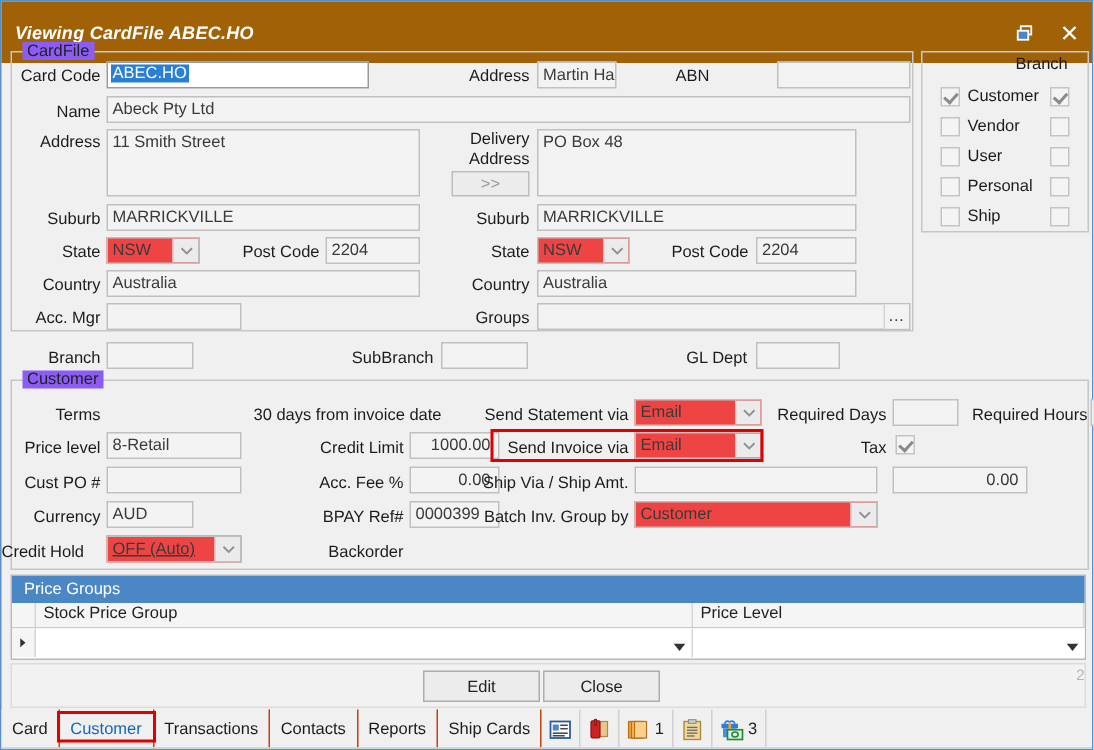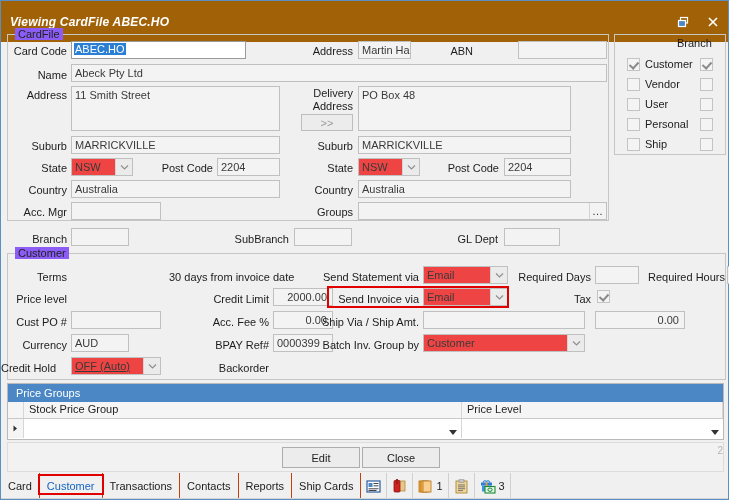--- a/index.html
+++ b/index.html
@@ -206,39 +206,40 @@
   <div class="lbl" style="left:441px;top:232px;width:56px;">GL Dept</div>
   <div class="fld" style="left:503px;top:227px;width:56px;height:18px;"></div>
 
   <div class="groupbox panel-customer"></div>
   <div class="grouplbl" style="left:14px;top:246px;">Customer</div>
 
   <div class="lbl" style="left:8px;top:270px;width:58px;">Terms</div>
   <div class="statictxt" style="left:168px;top:270px;">30 days from invoice date</div>
 
   <div class="lbl" style="left:4px;top:292px;width:62px;">Price level</div>
+  <div class="fld" style="left:70px;top:287px;width:90px;height:18px;">8-Retail</div>
 
   <div class="lbl" style="left:4px;top:315px;width:62px;">Cust PO #</div>
   <div class="fld" style="left:70px;top:310px;width:90px;height:18px;"></div>
 
   <div class="lbl" style="left:4px;top:338px;width:62px;">Currency</div>
   <div class="fld" style="left:70px;top:333px;width:58px;height:18px;">AUD</div>
 
   <div class="lbl" style="left:0px;top:361px;width:46px;">Credit Hold</div>
   <div class="combo" style="left:70px;top:356px;width:90px;height:18px;text-decoration:underline;">
     <span>OFF (Auto)</span>
     <span class="arw">
         <svg width="9" height="6" viewBox="0 0 9 6">
           <path d="M1 1.5 L4.5 5 L8 1.5" stroke="#8f8f8f" stroke-width="1.2" fill="none"></path>
         </svg>
       </span>
   </div>
 
   <div class="lbl" style="left:196px;top:292px;width:72px;">Credit Limit</div>
-  <div class="fld num" style="left:272px;top:287px;width:60px;height:18px;">2000.00</div>
+  <div class="fld num" style="left:272px;top:287px;width:60px;height:18px;">1000.00</div>
 
   <div class="lbl" style="left:196px;top:315px;width:72px;">Acc. Fee %</div>
   <div class="fld num" style="left:272px;top:310px;width:60px;height:18px;">0.00</div>
 
   <div class="lbl" style="left:196px;top:338px;width:72px;">BPAY Ref#</div>
   <div class="fld" style="left:272px;top:333px;width:60px;height:18px;">0000399</div>
 
   <div class="lbl" style="left:180px;top:361px;width:88px;">Backorder</div>
 
   <div class="lbl" style="left:318px;top:270px;width:100px;">Send Statement via</div>

